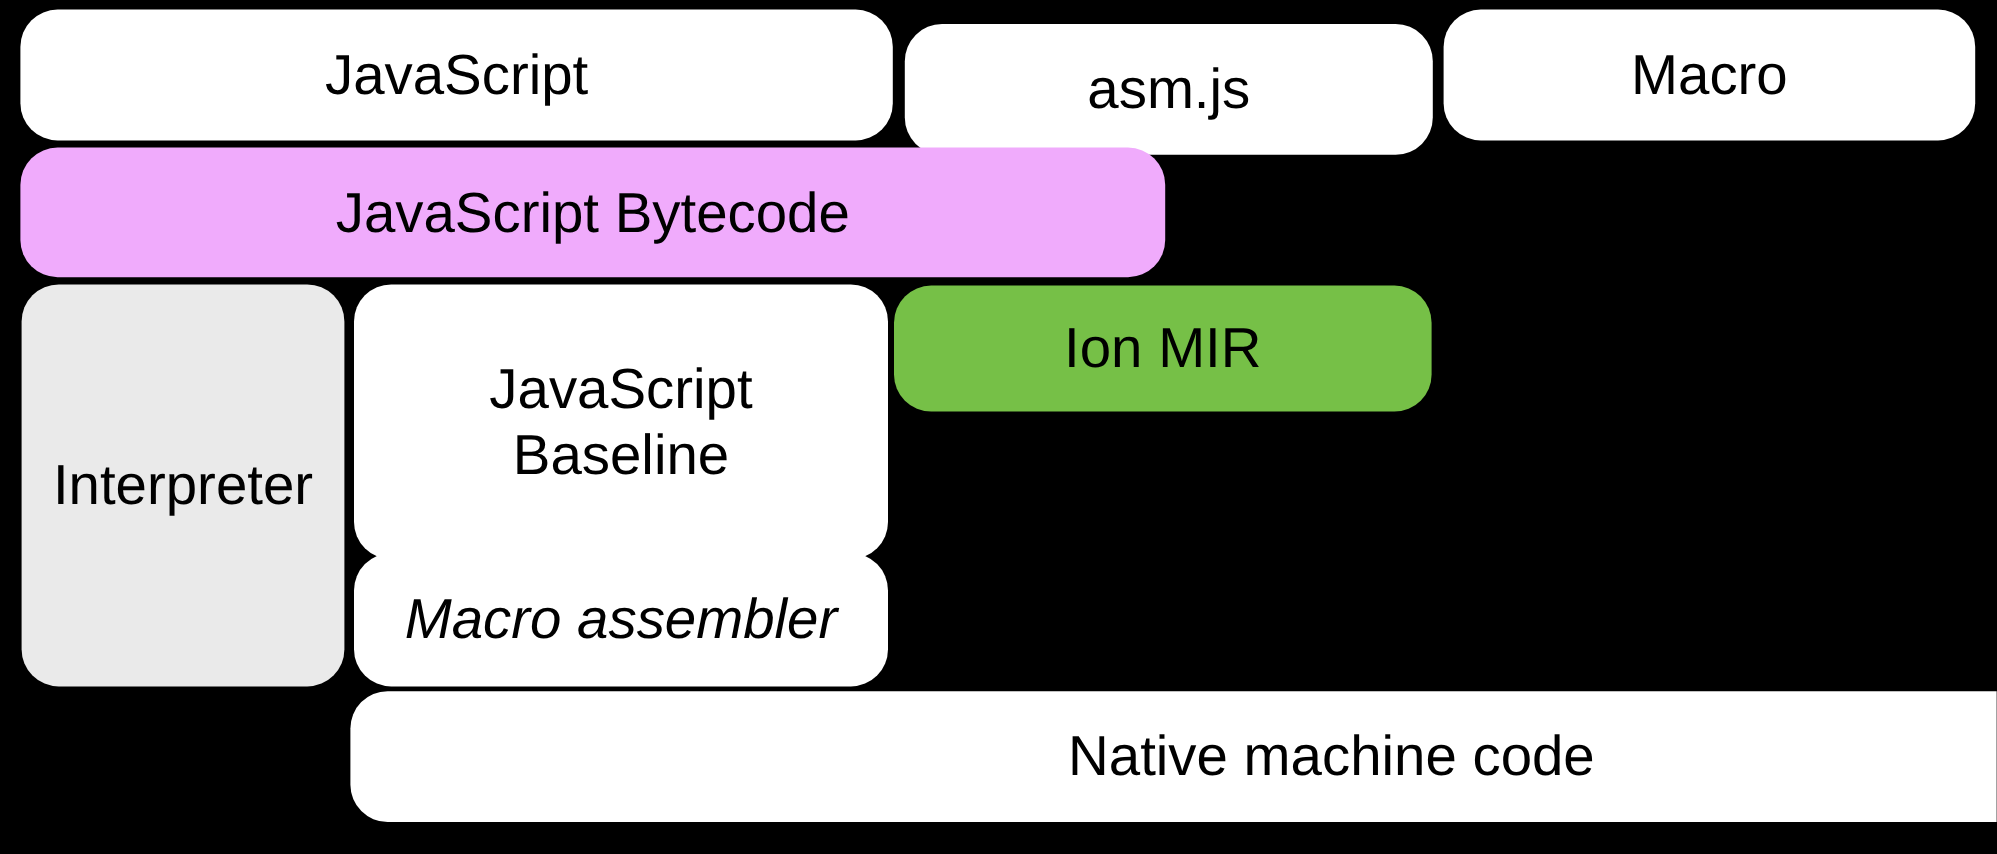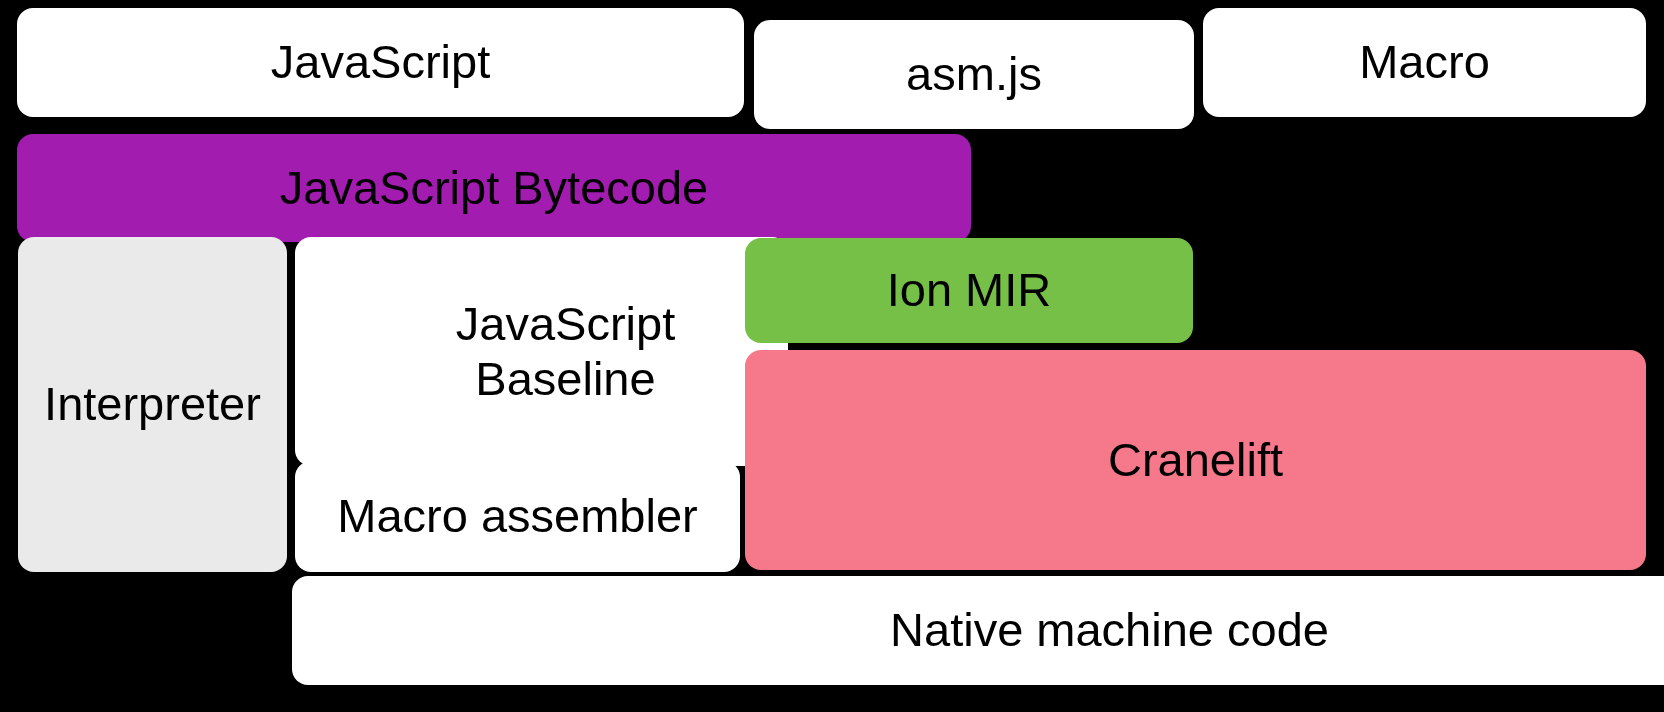--- a/index.html
+++ b/index.html
@@ -15,84 +15,81 @@
     overflow: hidden;
     font-family: "Liberation Sans", sans-serif;
   }
   .box {
     position: absolute;
     display: flex;
     align-items: center;
     justify-content: center;
     background: #ffffff;
     color: #000000;
-    border-radius: 16px;
+    border-radius: 31px;
     font-size: 47px;
     line-height: 1.17;
     text-align: center;
     white-space: nowrap;
   }
   .box .lbl { display: block; }
   
   #box-javascript-baseline .lbl {
     white-space: normal;
     max-width: 320px;
   }
   
   #box-javascript          { left: 17px;   top: 8px;   width: 727px;  height: 109px; }
   #box-asmjs               { left: 754px;  top: 8px;   width: 440px;  height: 109px; }
   #box-wasm                { left: 1203px; top: 8px;   width: 443px;  height: 109px; }
   #box-javascript-bytecode { left: 17px;   top: 123px; width: 954px;  height: 108px; }
   #box-baldrmonkey         { left: 982px;  top: 123px; width: 437px;  height: 108px; }
   #box-interpreter         { left: 18px;   top: 237px; width: 269px;  height: 335px; }
-  #box-javascript-baseline { left: 295px;  top: 237px; width: 445px;  height: 229px; padding-left: 48px; }
+  #box-javascript-baseline { left: 295px;  top: 237px; width: 445px;  height: 229px; }
   #box-ion-mir             { left: 745px;  top: 238px; width: 448px;  height: 105px; }
-  #box-macro-assembler     { left: 295px;  top: 461px; width: 445px;  height: 111px; }
+  #box-macro-assembler     { left: 295px;  top: 461px; width: 445px;  height: 111px; font-style: italic; }
   #box-cranelift           { left: 745px;  top: 350px; width: 901px;  height: 220px; }
   #box-native-machine-code { left: 292px;  top: 576px; width: 1635px; height: 109px; justify-content: center; }
 </style>
 </head>
 <body>
 
 <div class="canvas">
 
   <div class="box" id="box-javascript" style="background-color: rgb(255, 255, 255);">
     <span class="lbl">JavaScript</span>
   </div>
 
   <div class="box" id="box-asmjs" style="background-color: rgb(255, 255, 255); margin-top: 12px;">
     <span class="lbl">asm.js</span>
   </div>
 
   <div class="box" id="box-wasm" style="background-color: rgb(255, 255, 255);">
     <span class="lbl">Macro</span>
   </div>
 
-  <div class="box" id="box-javascript-bytecode" style="background-color: #a21caf; margin-top: 11px;">
+  <div class="box" id="box-javascript-bytecode" style="background-color: #f0abfc;">
     <span class="lbl">JavaScript Bytecode</span>
   </div>
 
 
   <div class="box" id="box-interpreter" style="background-color: rgb(234, 234, 234); justify-content: center;">
     <span class="lbl">Interpreter</span>
   </div>
 
   <div class="box" id="box-javascript-baseline" style="background-color: rgb(255, 255, 255);">
     <span class="lbl">JavaScript Baseline</span>
   </div>
 
   <div class="box" id="box-ion-mir" style="background-color: rgb(118, 192, 71);">
     <span class="lbl">Ion MIR</span>
   </div>
 
   <div class="box" id="box-macro-assembler" style="background-color: rgb(255, 255, 255);">
     <span class="lbl">Macro assembler</span>
   </div>
 
-  <div class="box" id="box-cranelift" style="background-color: rgb(245, 121, 138);">
-    <span class="lbl">Cranelift</span>
-  </div>
 
   <div class="box" id="box-native-machine-code" style="background-color: rgb(255, 255, 255);">
     <span class="lbl">Native machine code</span>
   </div>
 
 </div>
 
 </body></html>

